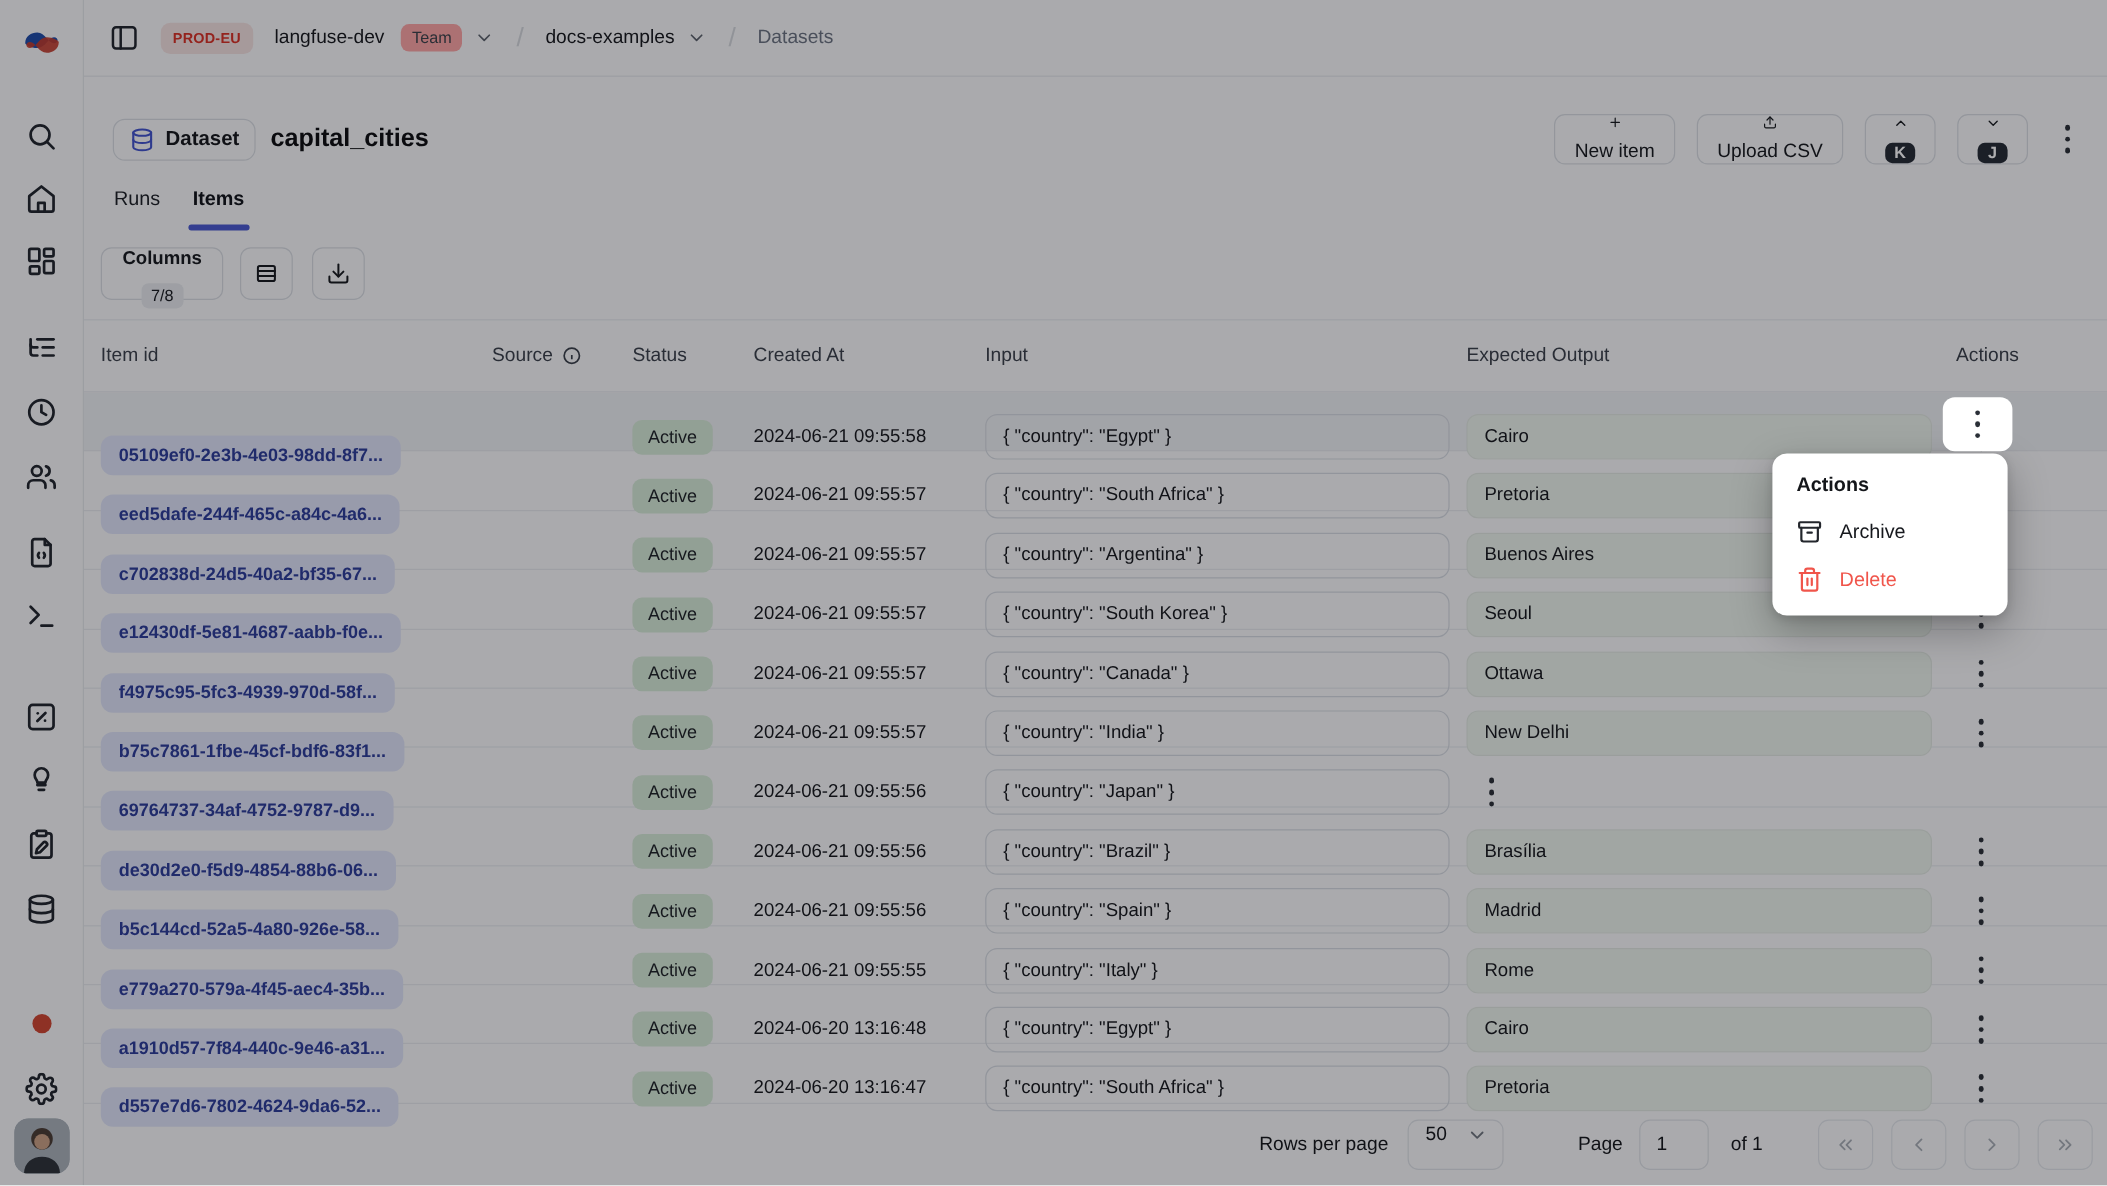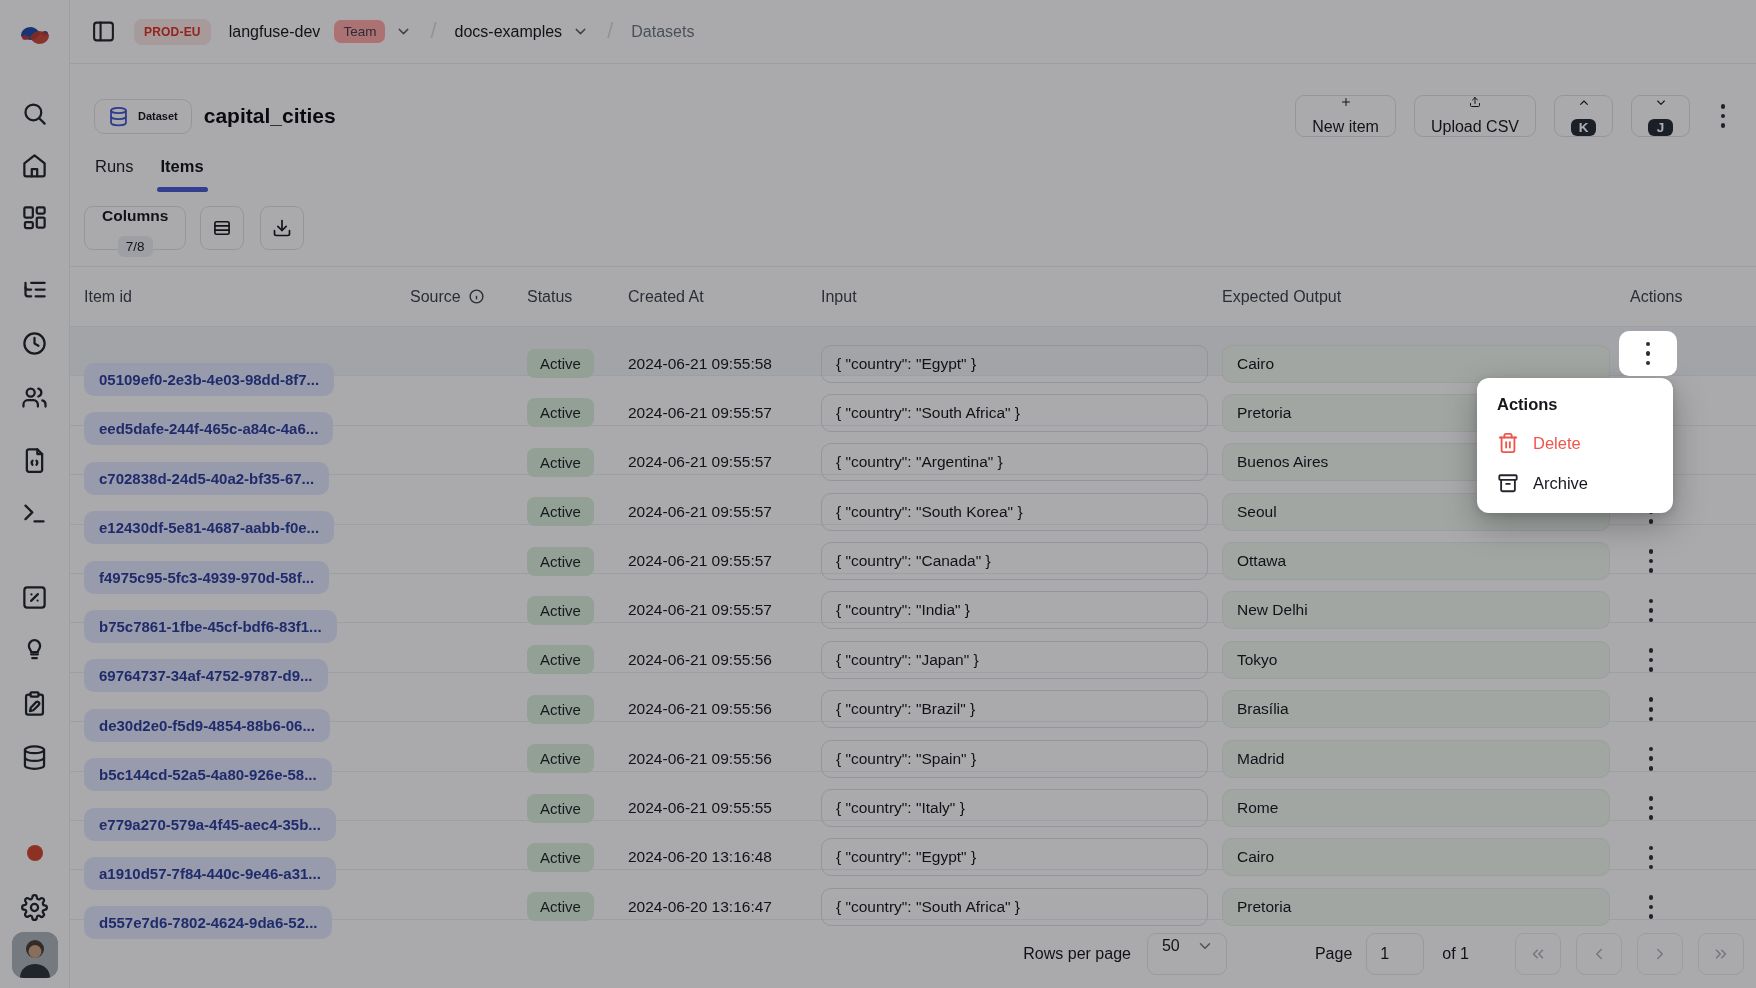--- a/index.html
+++ b/index.html
@@ -34,21 +34,21 @@
   .crumb-chevron svg{ width:17px; height:17px; stroke:#5b616b; }
   .slash{ color:#d4d7dc; font-size:22px; font-weight:300; transform:translateY(-1px); }
   .crumb-muted{ color:#6b7280; }
 
   
   .main{ position:absolute; left:70px; right:0; top:64px; }
 
   .title-row{ height:48px; margin-top:28px; padding:0 20px 0 24px;
               display:flex; align-items:center; }
   .type-badge{ display:flex; align-items:center; gap:9px; border:1px solid #d9dce2;
-               border-radius:10px; padding:6px 13px; font-size:11px; font-weight:700; color:#14161a; }
+               border-radius:10px; padding:6px 13px; font-size:17px; font-weight:700; color:#14161a; }
   .type-badge svg{ width:21px; height:21px; stroke:#4052cc; stroke-width:2; fill:none; stroke-linecap:round; }
   .page-title{ font-size:21px; font-weight:700; margin-left:12px; color:#0c0d10; }
   .title-actions{ margin-left:auto; display:flex; align-items:center; gap:18px; }
   .btn{ display:flex; align-items:center; gap:10px; height:42px; padding:0 16px;
         border:1px solid #d9dce2; border-radius:9px; background:transparent;
         font-family:inherit; font-size:16px; font-weight:500; color:#16181d; cursor:pointer;flex-direction:column; }
   .btn svg{ width:20px; height:20px; stroke:#16181d; stroke-width:2; fill:none; stroke-linecap:round; stroke-linejoin:round; }
   .kbd{ display:inline-flex; align-items:center; justify-content:center; width:25px; height:25px;
         background:#242a34; color:#fff; font-size:13.5px; font-weight:600; border-radius:6px; }
   .ghost{ border:none; padding:0 8px; }
@@ -86,21 +86,21 @@
   .kebab{ display:flex; flex-direction:column; align-items:center; gap:5px; width:26px; margin-left:8px;
           padding:5px 0; cursor:pointer; background:none; border:none; }
   .kebab i{ width:4.6px; height:4.6px; border-radius:50%; background:#2a2f37; }
 
   
   .footer{ height:68px; display:flex; align-items:center; justify-content:flex-end;
            padding-right:12px; font-size:16px; color:#14161a; }
   .rpp-select{ display:flex; align-items:center; justify-content:space-between; width:80px; height:42px;
                border:1px solid #dfe2e7; border-radius:9px; padding:0 12px 16px 14px; margin-left:16px; cursor:pointer; }
   .rpp-select svg, .pg-btn svg{ width:18px; height:18px; stroke:#6f757e; stroke-width:2; fill:none; stroke-linecap:round; stroke-linejoin:round; }
-  .page-label{ margin-left:88px; }
+  .page-label{ margin-left:62px; }
   .page-input{ width:58px; height:42px; border:1px solid #dfe2e7; border-radius:9px; margin-left:14px;
                padding:0 13px; font-family:inherit; font-size:16px; color:#14161a; background:transparent; }
   .of-label{ margin-left:18px; }
   .pg-group{ display:flex; gap:15px; margin-left:46px; }
   .pg-btn{ width:46px; height:42px; border:1px solid #e2e5ea; border-radius:9px; background:transparent;
            display:flex; align-items:center; justify-content:center; cursor:default; }
   .pg-btn svg{ stroke:#a8adb5; }
 
   
   .dim-overlay{ position:absolute; inset:0; background:rgba(10,10,14,0.33); z-index:40; }
@@ -471,23 +471,20 @@
 
   <div class="trow">
     <div><span class="id-badge">69764737-34af-4752-9787-d9...</span></div>
     <div></div>
     <div><span class="status-badge">Active</span></div>
     <div class="created-at">2024-06-21 09:55:56</div>
     <div>
               <div class="io-box">{ "country": "Japan" }</div>
             </div>
     <div>
-              <div class="io-box out-box">Tokyo</div>
-            </div>
-    <div>
               <button class="kebab">
                 <i></i>
                 <i></i>
                 <i></i>
               </button>
             </div>
   </div>
 
   <div class="trow">
     <div><span class="id-badge">de30d2e0-f5d9-4854-88b6-06...</span></div>
@@ -632,32 +629,32 @@
   <div class="dim-overlay"></div>
 
   <button class="kebab-trigger">
     <i></i>
       <i></i>
       <i></i>
   </button>
 
   <div class="menu">
     <div class="menu-label">Actions</div>
+    <div class="menu-item">
+      <svg viewBox="0 0 24 24">
+          <rect x="2.5" y="3.5" width="19" height="5" rx="1"></rect>
+          <path d="M4.5 8.5V19a2 2 0 0 0 2 2h11a2 2 0 0 0 2-2V8.5"></path>
+          <path d="M10 13h4"></path>
+        </svg>
+      <span>Archive</span>
+    </div>
     <div class="menu-item danger">
       <svg viewBox="0 0 24 24">
           <path d="M3 6h18"></path>
           <path d="M19 6v14a2 2 0 0 1-2 2H7a2 2 0 0 1-2-2V6"></path>
           <path d="M8 6V4a2 2 0 0 1 2-2h4a2 2 0 0 1 2 2v2"></path>
           <path d="M10 11v6"></path>
           <path d="M14 11v6"></path>
         </svg>
       <span>Delete</span>
     </div>
-    <div class="menu-item">
-      <svg viewBox="0 0 24 24">
-          <rect x="2.5" y="3.5" width="19" height="5" rx="1"></rect>
-          <path d="M4.5 8.5V19a2 2 0 0 0 2 2h11a2 2 0 0 0 2-2V8.5"></path>
-          <path d="M10 13h4"></path>
-        </svg>
-      <span>Archive</span>
-    </div>
   </div>
 </div>
 
 </body></html>

